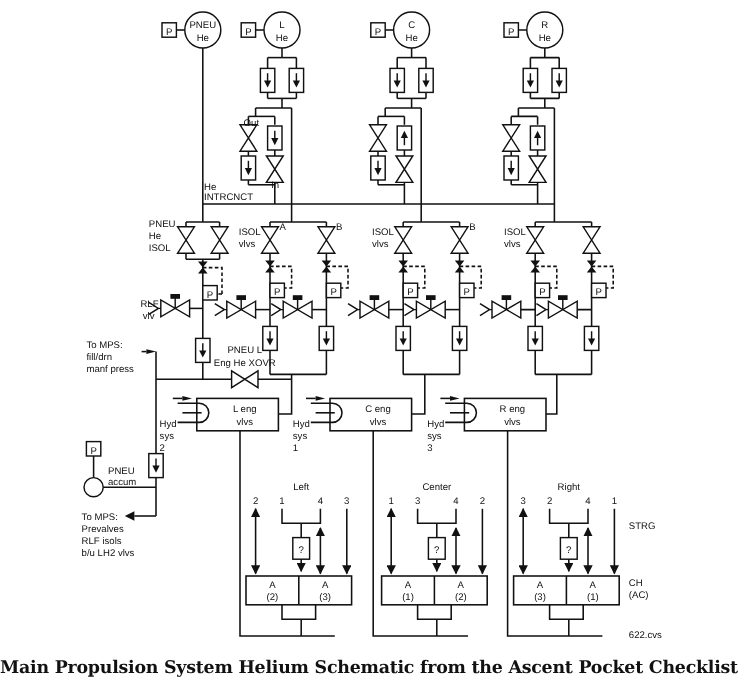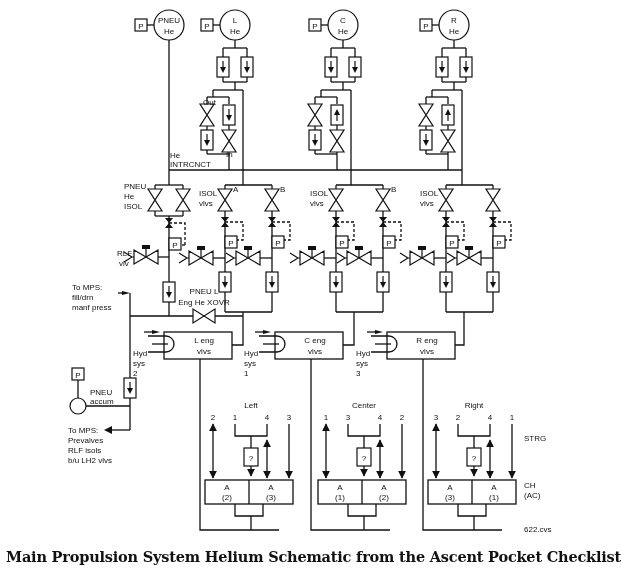--- a/index.html
+++ b/index.html
@@ -1,20 +1,20 @@
 <!DOCTYPE html>
 <html><head>
 <meta charset="utf-8">
 <style>
   html,body{margin:0;padding:0;background:#fff;}
   body{width:621px;height:577px;position:relative;overflow:hidden;}
   #schem{position:absolute;left:0;top:0;}
   #schem text{font-family:"Liberation Sans",sans-serif;font-size:9.5px;fill:#111;}
   #schem .sm{font-size:8px;}
-  .caption{position:absolute;left:0;top:548px;width:621px;text-align:right;
+  .caption{position:absolute;left:0;top:548px;width:621px;text-align:left;
     font-family:"DejaVu Serif",serif;font-size:14.5px;color:#111;font-weight:bold;letter-spacing:-0.2px;}
 </style>
 </head>
 <body>
 
 <svg id="schem" width="621" height="545" viewBox="0 0 621 545" xmlns="http://www.w3.org/2000/svg">
   <defs>
     <marker id="ah" viewBox="0 0 10 10" refX="9" refY="5" markerWidth="6" markerHeight="6" orient="auto-start-reverse">
       <path d="M0,0 L10,5 L0,10 z" fill="#111"></path>
     </marker>

